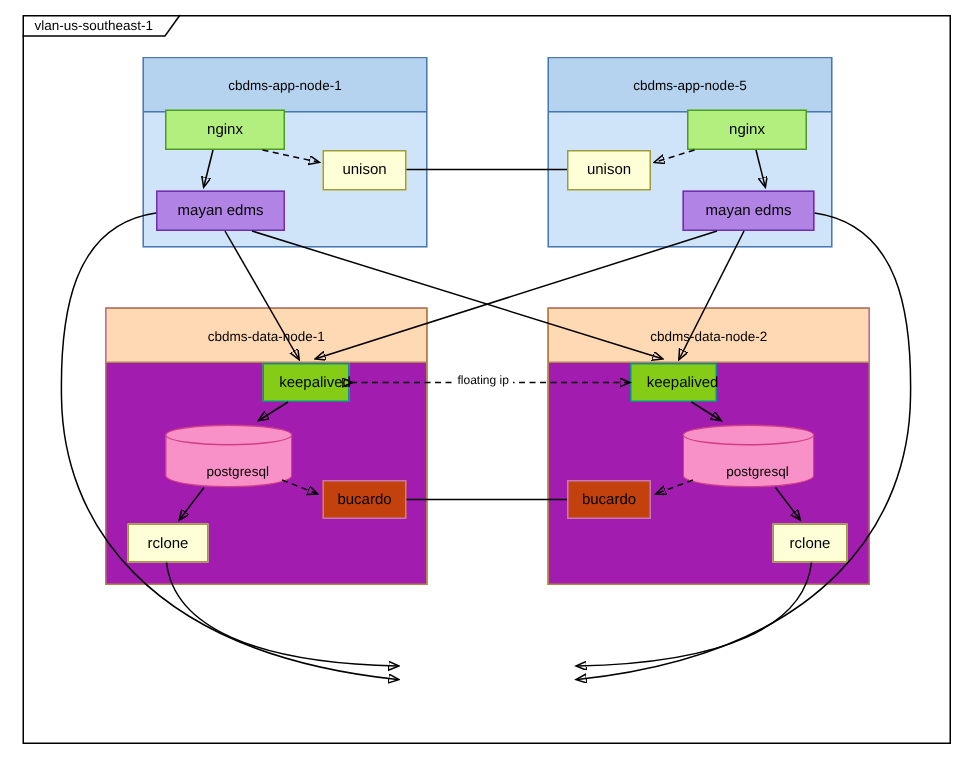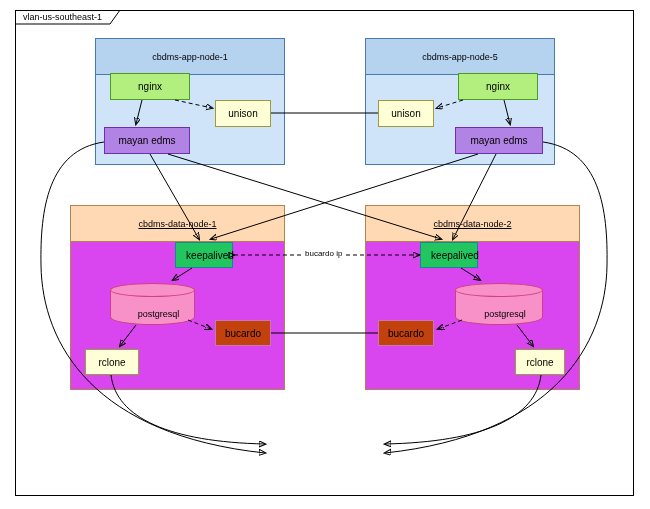--- a/index.html
+++ b/index.html
@@ -16,31 +16,31 @@
   }
   .container{
     position:absolute;border:1px solid;box-sizing:border-box;z-index:1;
   }
   .container .hdr{
     height:36px;display:flex;align-items:center;justify-content:center;
     font-size:9px;border-bottom:1px solid;box-sizing:border-box;
   }
   .app-node{background:#cfe3f9;border-color:#4a78b0;}
   .app-node .hdr{background:#b5d2ef;border-color:#4a78b0;}
-  .data-node{background:#d946ef;border-color:#b3834d;text-decoration:underline;}
+  .data-node{background:#a21caf;border-color:#b3834d;}
   .data-node .hdr{background:#ffd8b4;border-color:#b3834d;}
   .box{
     position:absolute;border:1px solid;box-sizing:border-box;z-index:2;
     display:flex;align-items:center;justify-content:center;
     font-size:10px;white-space:nowrap;
   }
   .nginx{background:#b2ef7f;border-color:#4e9a27;}
   .unison{background:#feffd6;border-color:#9c9c3c;}
   .mayan{background:#b183e4;border-color:#6f2fae;}
-  .keepalived{background:#22c55e;border-color:#128a96;padding-left:12px;}
+  .keepalived{background:#84cc16;border-color:#128a96;padding-left:12px;}
   .bucardo{background:#c2410c;border-color:#c678b4;}
   .rclone{background:#feffd6;border-color:#9c9c3c;}
 
   .cylinder{position:absolute;z-index:2;}
   .cyl-pg{--fill:#f791c7;--stroke:#d23f86;}
   .cyl-storage{--fill:#ffa94d;--stroke:#cc7a00;}
   .cyl-top{
     position:absolute;left:0;top:0;width:100%;height:14px;border-radius:50%;
     border:1px solid var(--stroke);background:var(--fill);box-sizing:border-box;z-index:2;
   }
@@ -142,15 +142,15 @@
     <path d="M 461 268 L 480 280" marker-end="url(#arrow)"></path>
     <path class="dash" d="M 462 320 L 438 329" marker-end="url(#arrow)"></path>
     <path d="M 517 325 L 533 346" marker-end="url(#arrow)"></path>
 
     <path d="M 111 375 C 116 418 170 442 265 444" marker-end="url(#arrow)"></path>
     <path d="M 541 375 C 536 418 482 442 385 444" marker-end="url(#arrow)"></path>
     <path d="M 104 142 C 48 150 40 210 41 265 C 42 345 95 435 265 453" marker-end="url(#arrow)"></path>
     <path d="M 543 142 C 600 150 608 210 607 265 C 606 345 553 435 385 453" marker-end="url(#arrow)"></path>
   </svg>
 
-  <div class="floating-ip">bucardo ip</div>
+  <div class="floating-ip">floating ip</div>
 
 </div>
 
 </body></html>

